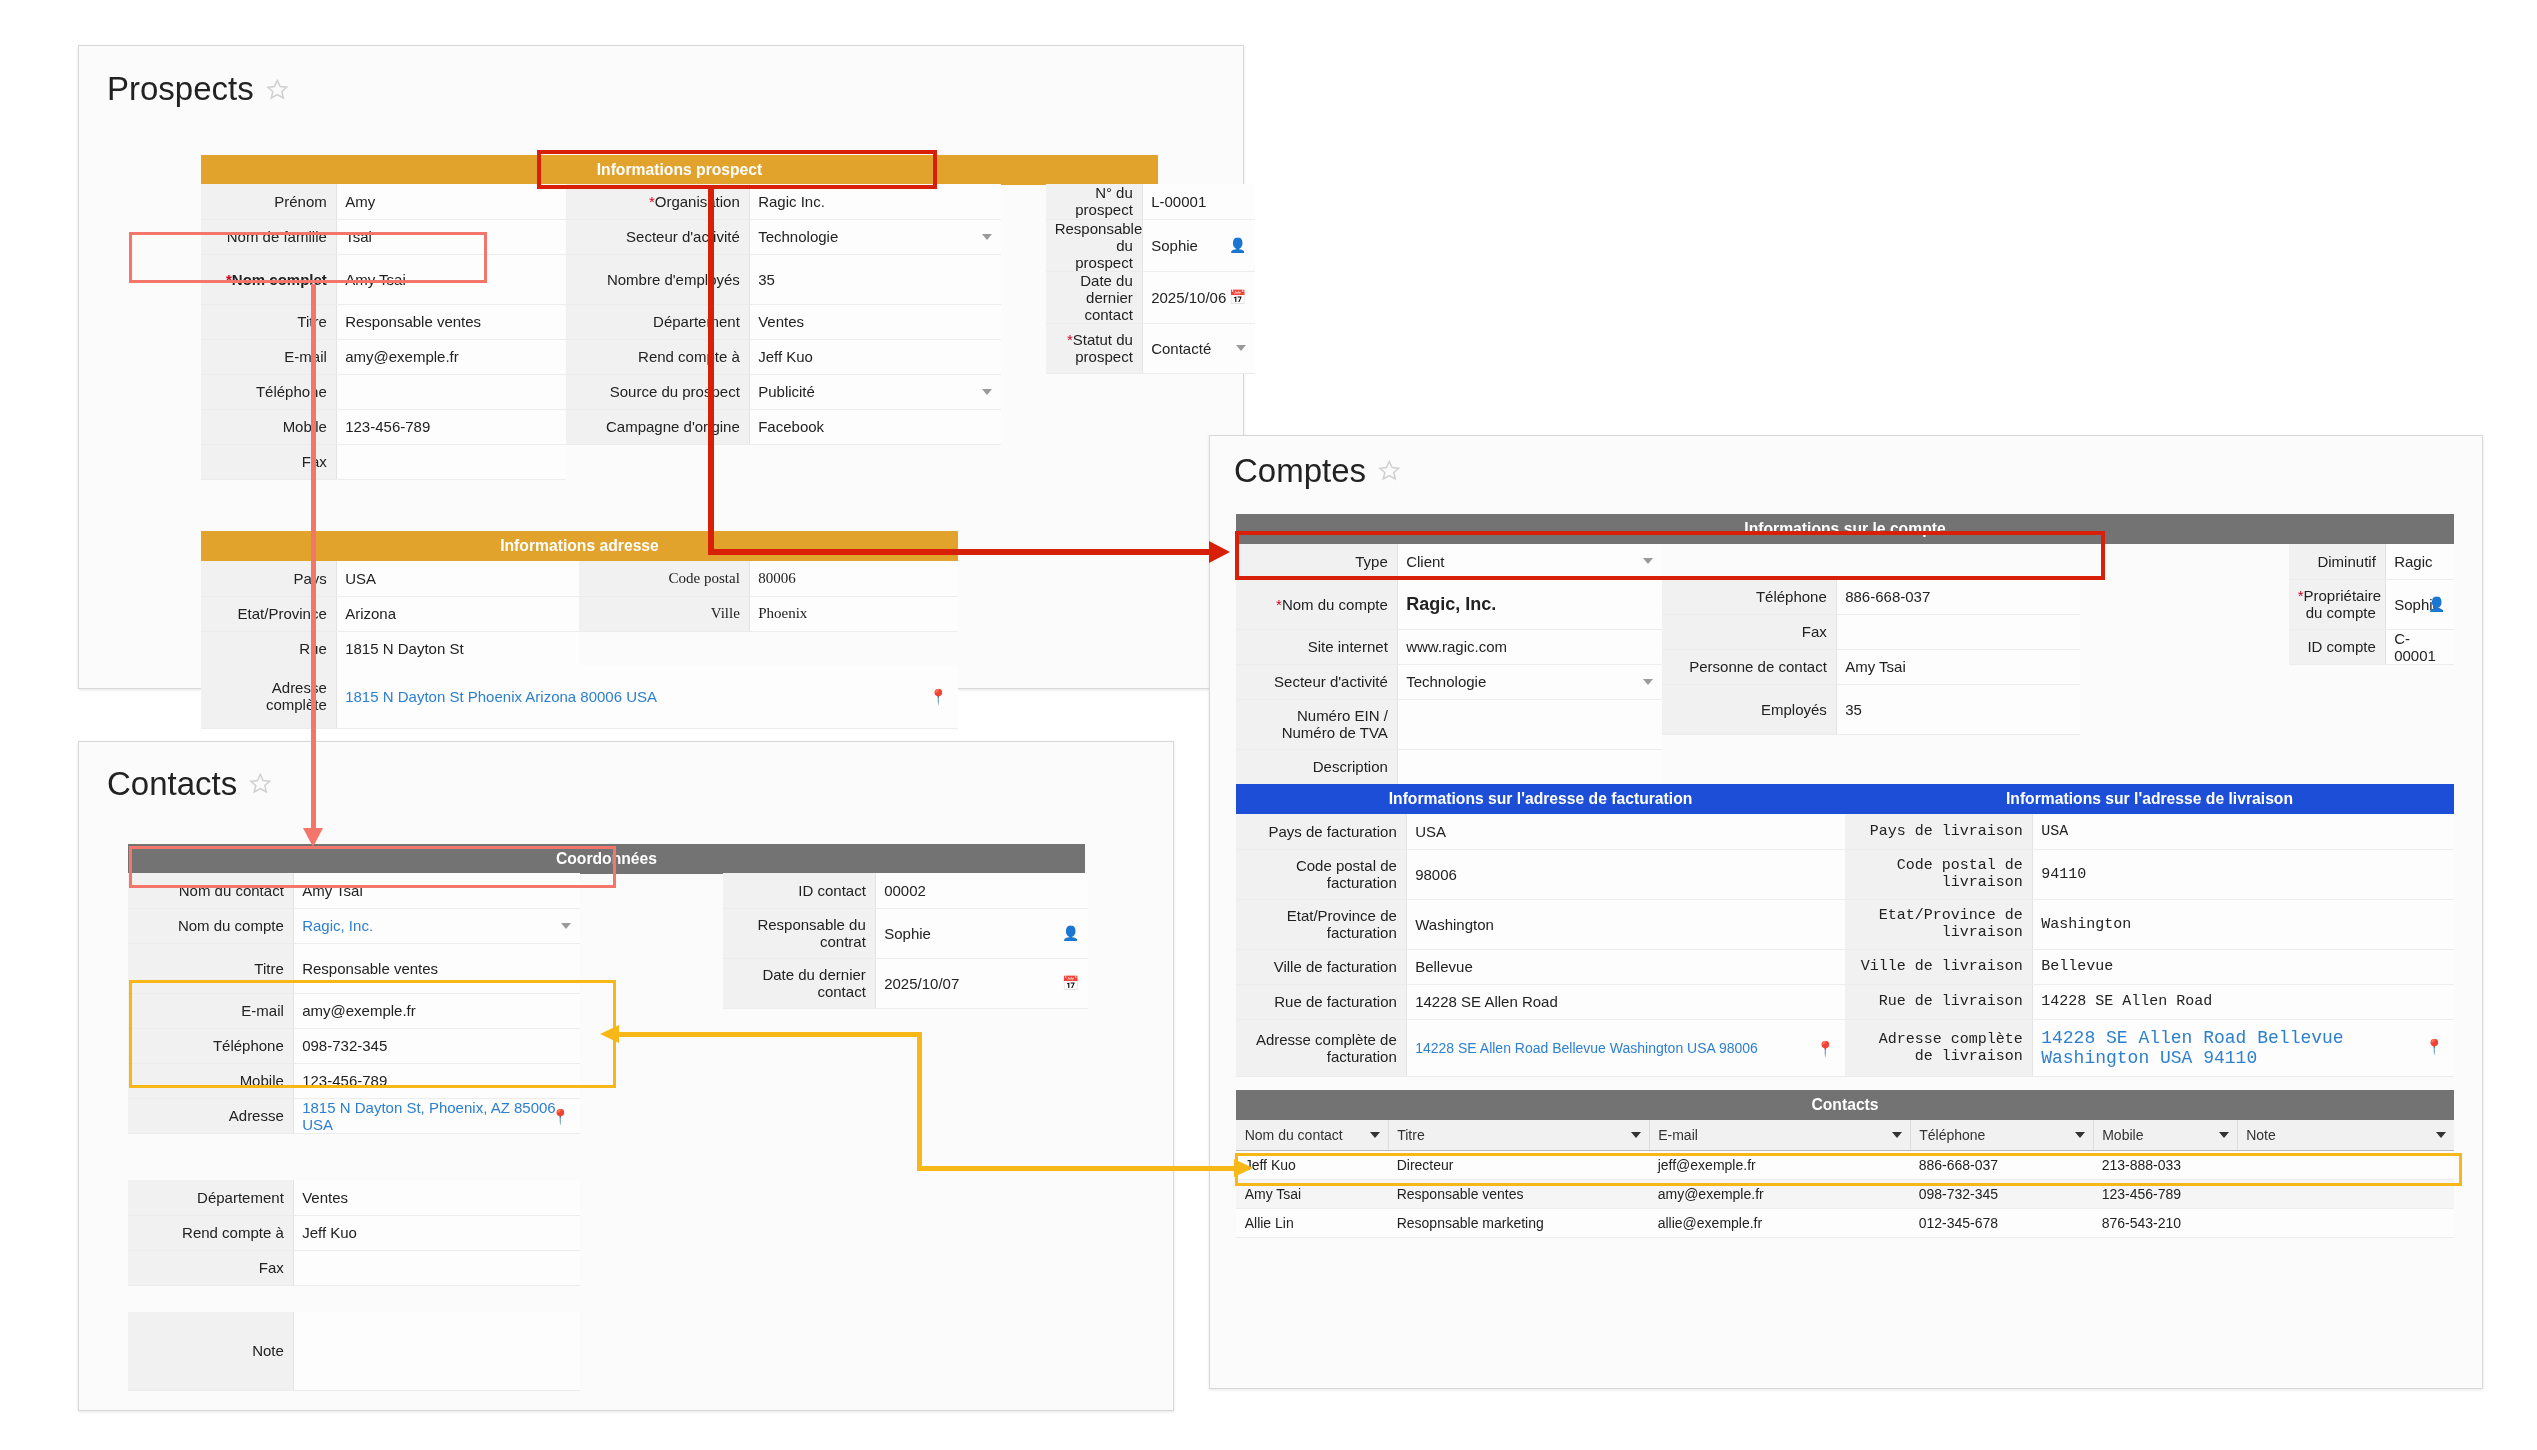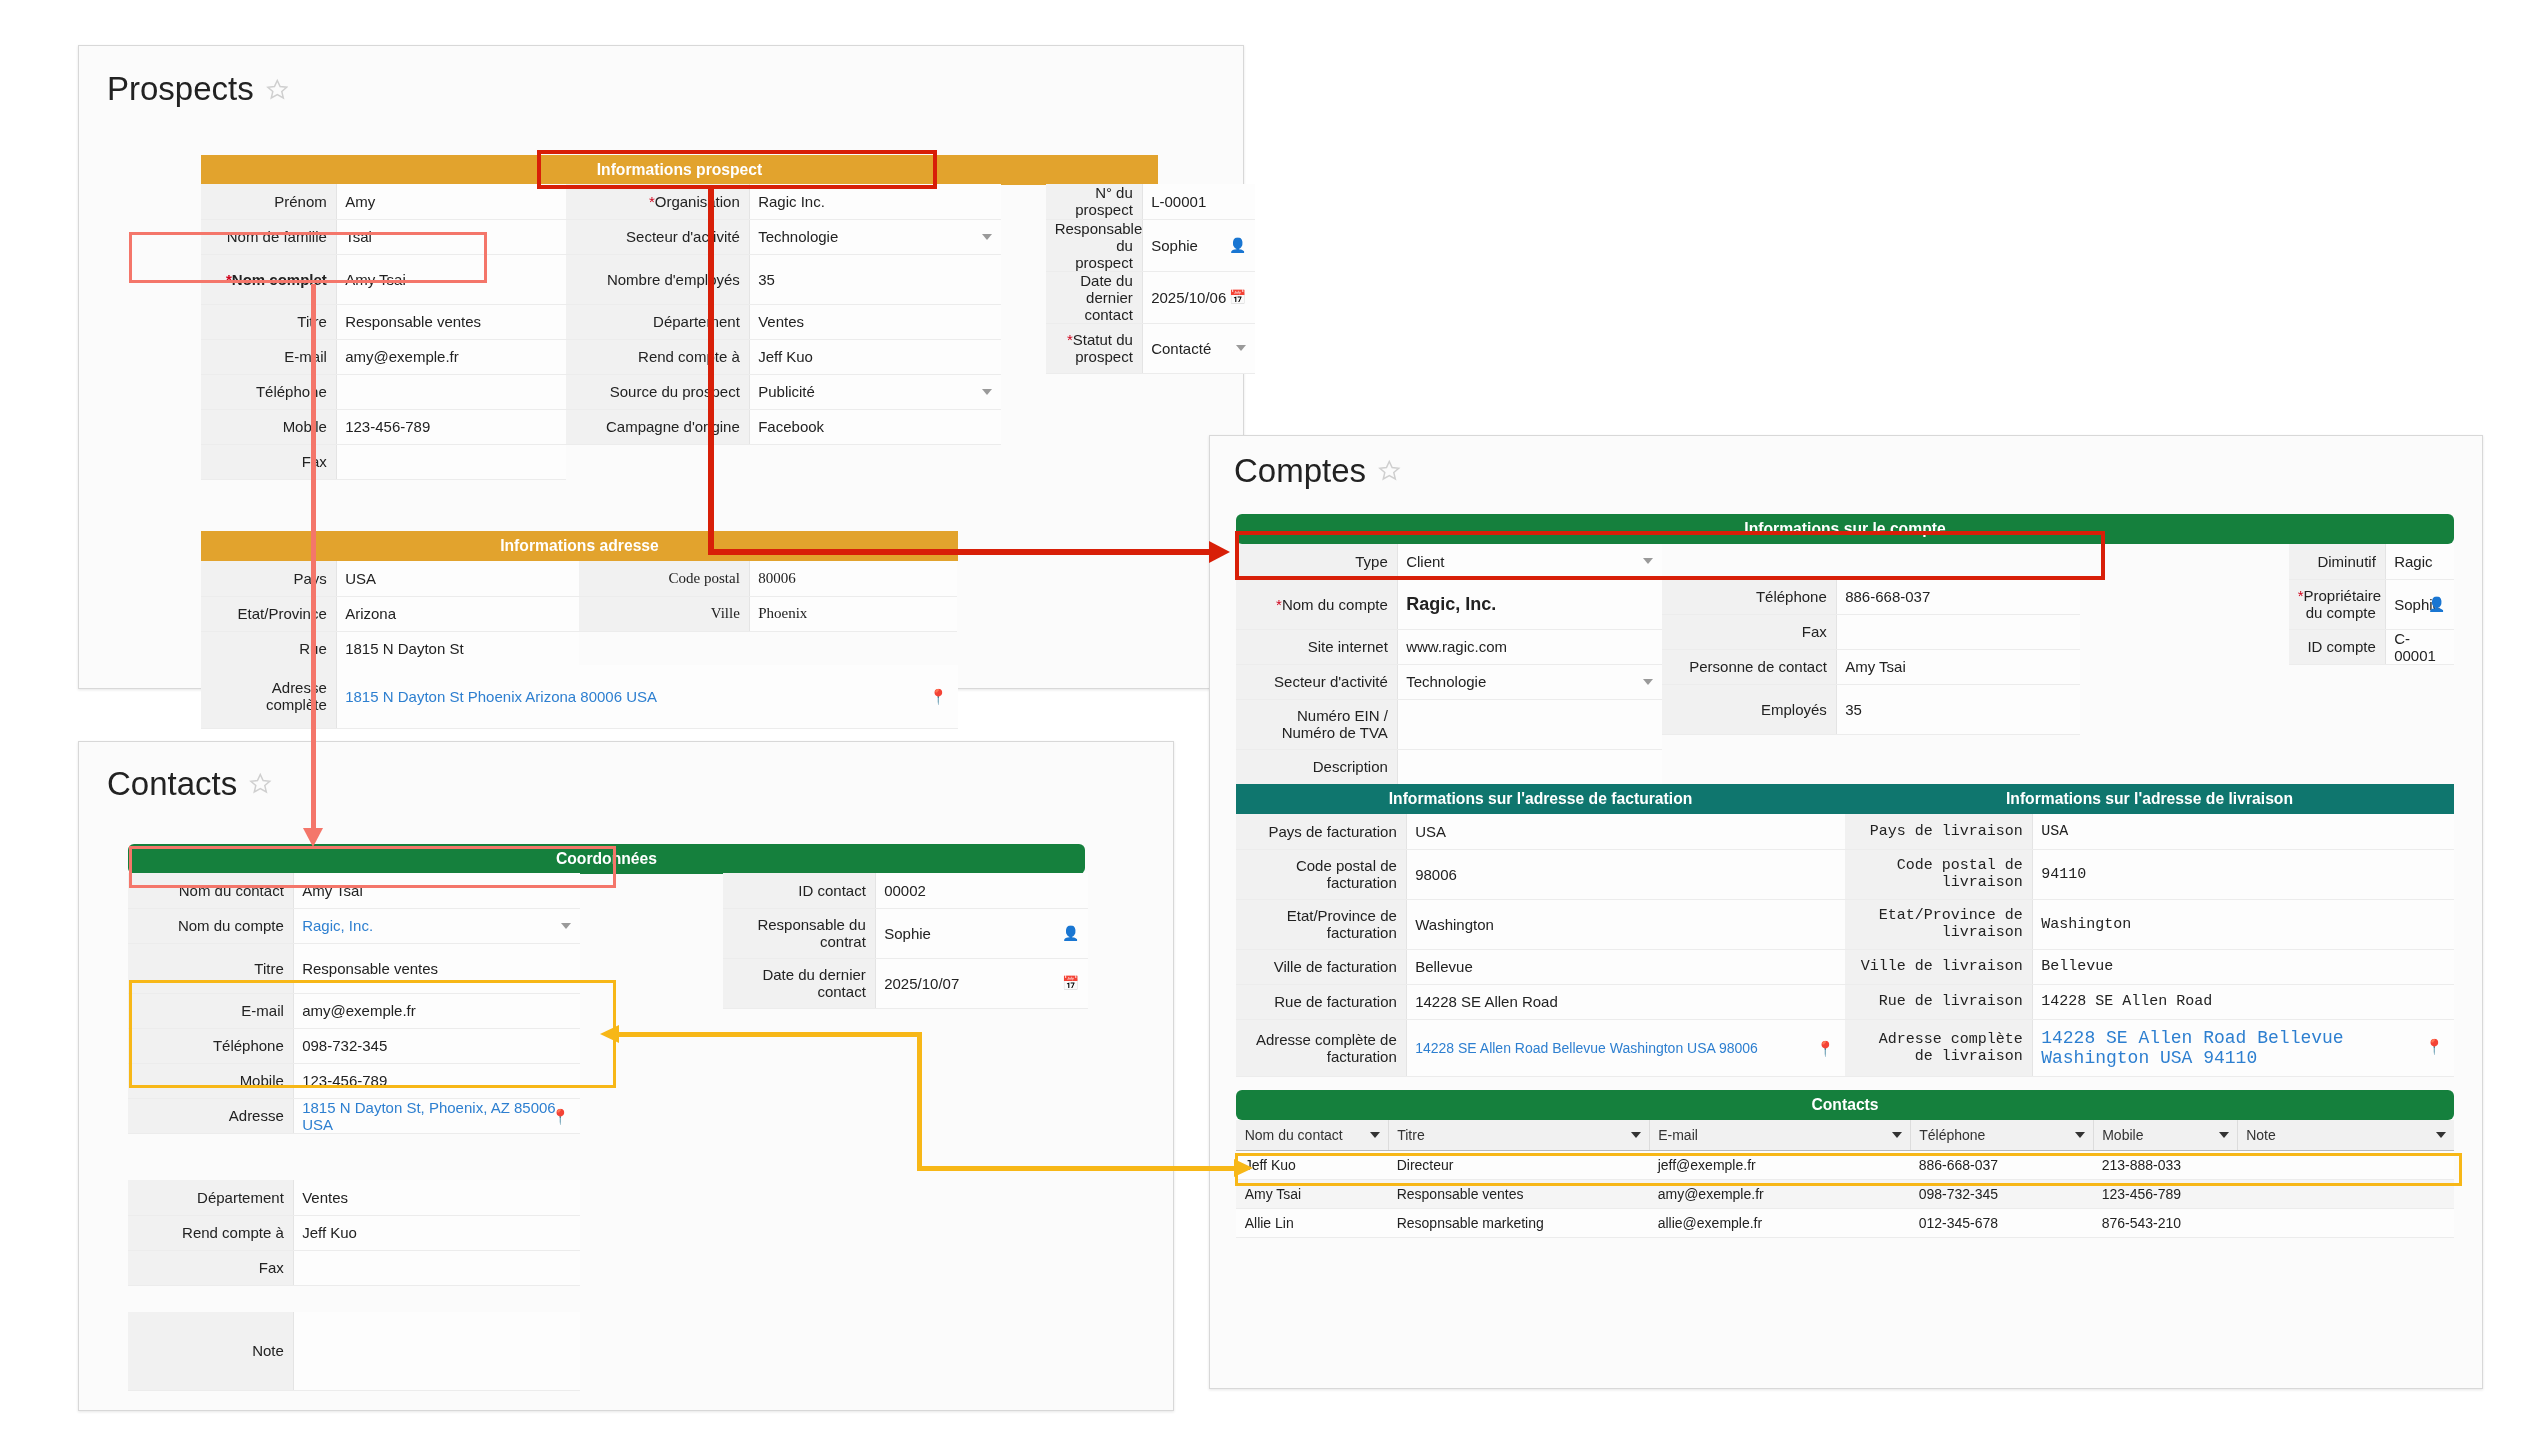--- a/index.html
+++ b/index.html
@@ -38,22 +38,22 @@
   
   .sec-bar {
     color: #fff;
     font-size: 15.7px;
     font-weight: bold;
     text-align: center;
     line-height: 30px;
     height: 30px;
   }
   .sec-orange { background: #e2a32d; }
-  .sec-blue   { background: #15803d; border-radius: 6px; }
-  .sec-blue-l { background: #0f766e; }
+  .sec-blue   { background: #737373; }
+  .sec-blue-l { background: #1d4ed8; }
 
   
   table.form {
     border-collapse: collapse;
     table-layout: fixed;
     width: 100%;
   }
   table.form td {
     font-size: 15px;
     color: #222;

